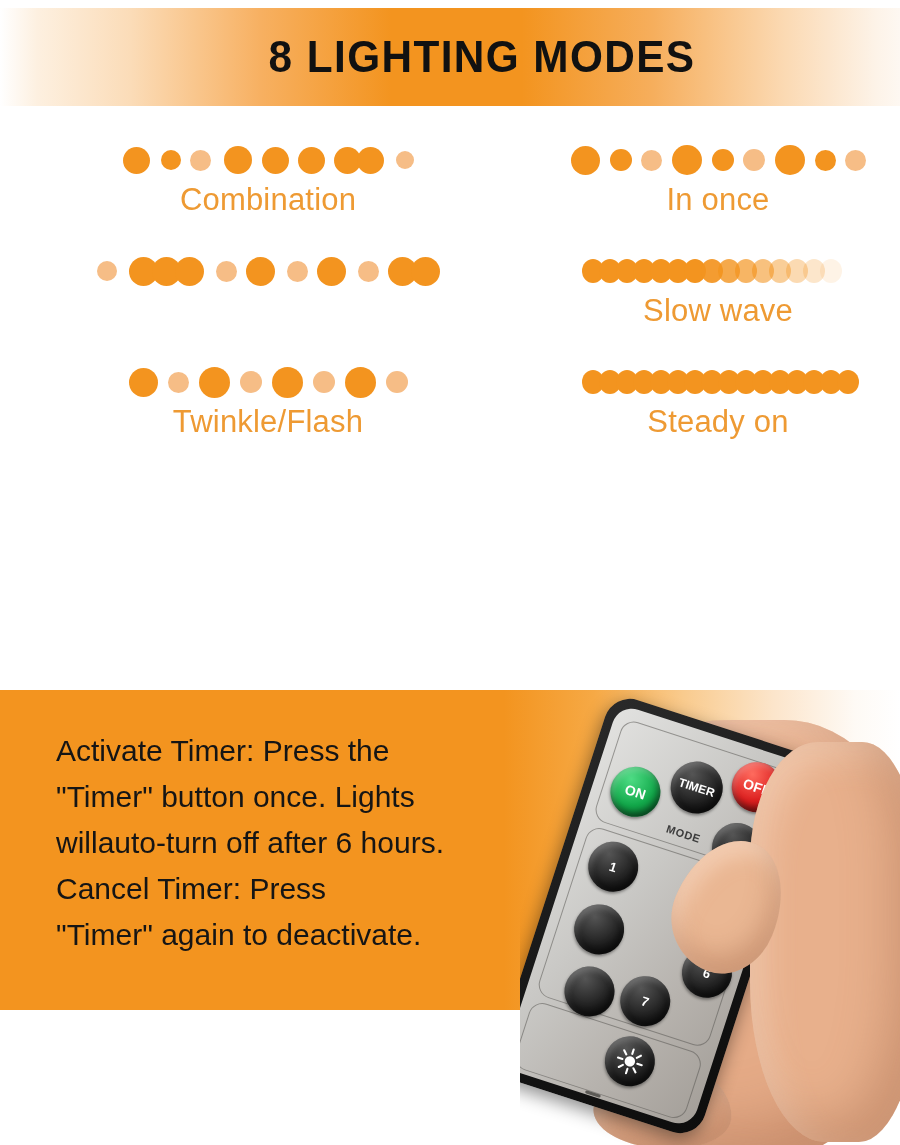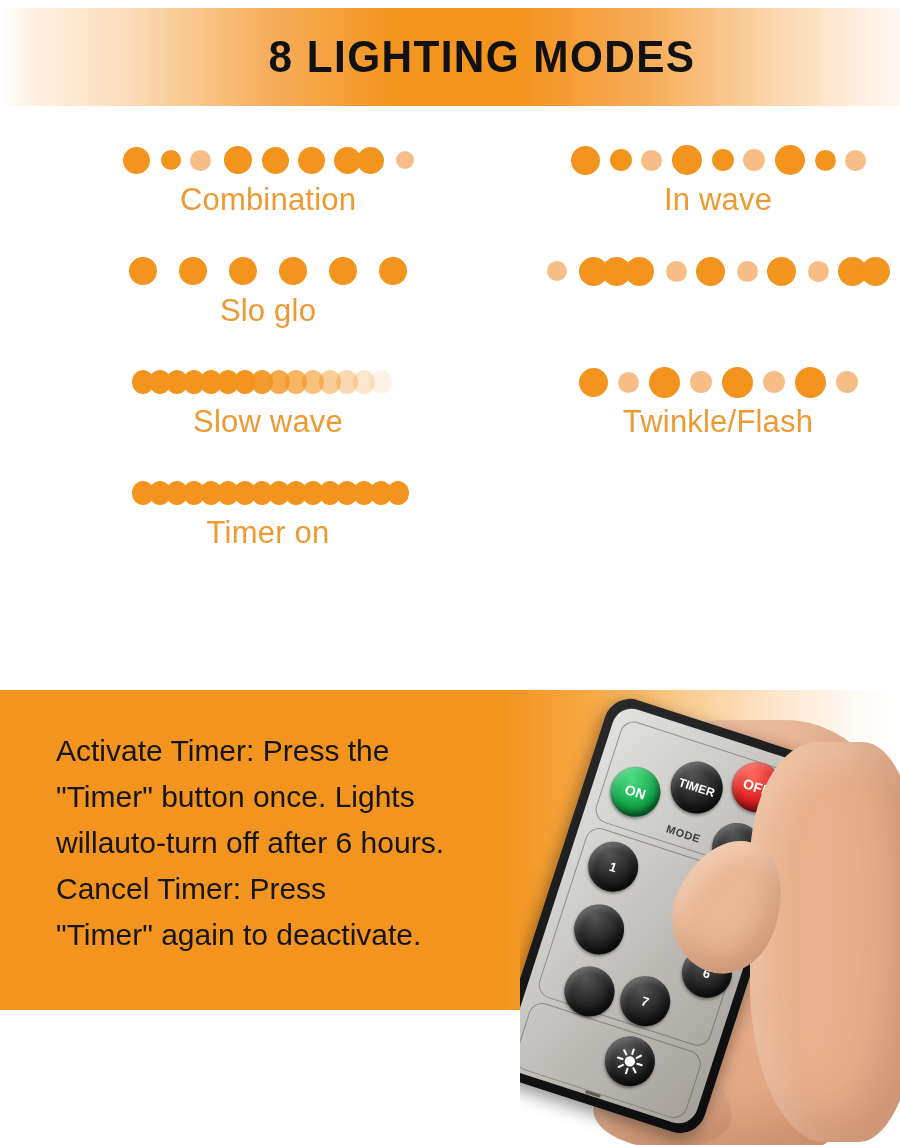--- a/index.html
+++ b/index.html
@@ -300,32 +300,21 @@
           <span class="dot" style="width: 29px; height: 29px; margin-right: 10px;"></span>
           <span class="dot" style="width: 22px; height: 22px; margin-right: 9px;"></span>
           <span class="dot faded" style="width: 21px; height: 21px; margin-right: 10px;"></span>
           <span class="dot" style="width: 30px; height: 30px; margin-right: 10px;"></span>
           <span class="dot" style="width: 22px; height: 22px; margin-right: 9px;"></span>
           <span class="dot faded" style="width: 22px; height: 22px; margin-right: 10px;"></span>
           <span class="dot" style="width: 30px; height: 30px; margin-right: 10px;"></span>
           <span class="dot" style="width: 21px; height: 21px; margin-right: 9px;"></span>
           <span class="dot faded" style="width: 21px; height: 21px; margin-right: 0px;"></span>
         </div>
-        <div class="mode-label">In wave</div>
-      </div>
-      <div class="mode-cell">
-        <div class="pattern-row">
-          <span class="dot" style="width: 28px; height: 28px; margin-right: 22px;"></span>
-          <span class="dot" style="width: 28px; height: 28px; margin-right: 22px;"></span>
-          <span class="dot" style="width: 28px; height: 28px; margin-right: 22px;"></span>
-          <span class="dot" style="width: 28px; height: 28px; margin-right: 22px;"></span>
-          <span class="dot" style="width: 28px; height: 28px; margin-right: 22px;"></span>
-          <span class="dot" style="width: 28px; height: 28px; margin-right: 0px;"></span>
-        </div>
-        <div class="mode-label">Slo glo</div>
+        <div class="mode-label">In once</div>
       </div>
       <div class="mode-cell">
         <div class="pattern-row">
           <span class="dot faded" style="width: 20px; height: 20px; margin-right: 12px;"></span>
           <span class="dot" style="width: 29px; height: 29px; margin-right: -6px;"></span>
           <span class="dot" style="width: 29px; height: 29px; margin-right: -6px;"></span>
           <span class="dot" style="width: 29px; height: 29px; margin-right: 12px;"></span>
           <span class="dot faded" style="width: 21px; height: 21px; margin-right: 9px;"></span>
           <span class="dot" style="width: 29px; height: 29px; margin-right: 12px;"></span>
           <span class="dot faded" style="width: 21px; height: 21px; margin-right: 9px;"></span>
@@ -385,21 +374,21 @@
             <span class="seg"></span>
             <span class="seg"></span>
             <span class="seg"></span>
             <span class="seg"></span>
             <span class="seg"></span>
             <span class="seg"></span>
             <span class="seg"></span>
             <span class="seg"></span>
           </span>
         </div>
-        <div class="mode-label">Timer on</div>
+        <div class="mode-label">Steady on</div>
       </div>
     </div>
 </div>
 
 <div class="bottom-panel"></div>
 <div class="timer-text">Activate Timer: Press the
 "Timer" button once. Lights
 willauto-turn off after 6 hours.
 Cancel Timer: Press
 "Timer" again to deactivate.</div>

